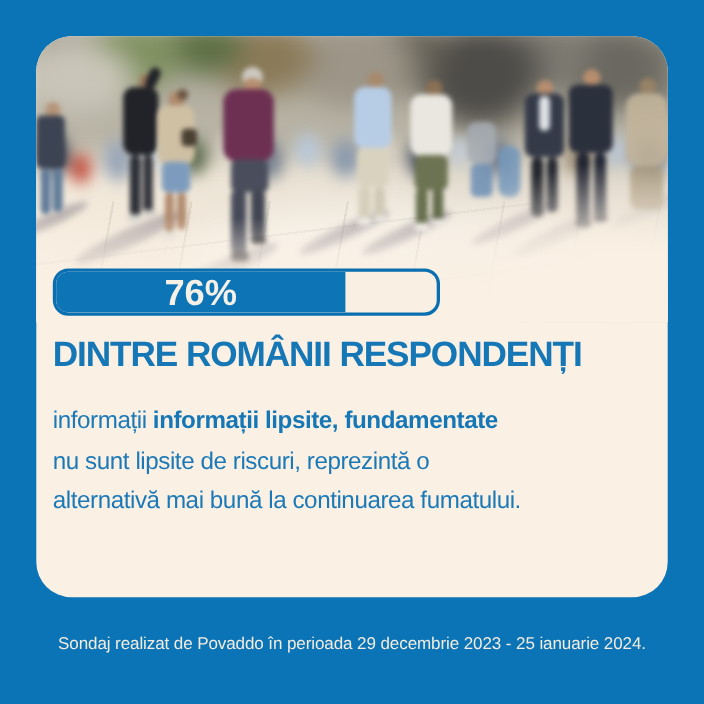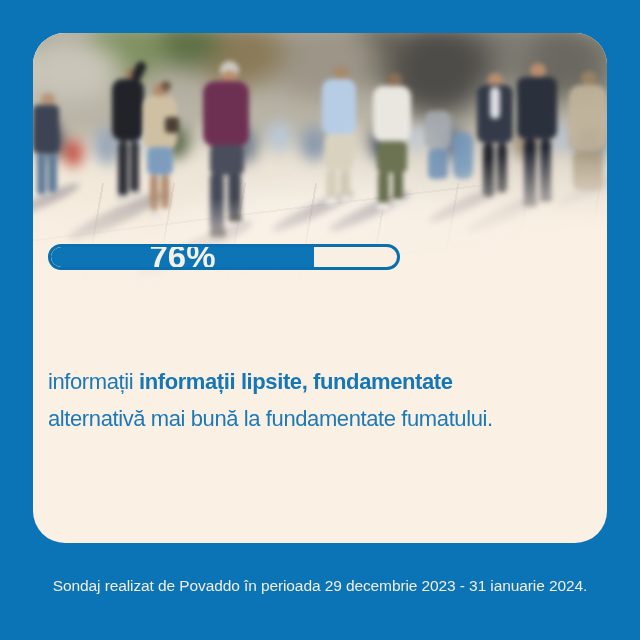--- a/index.html
+++ b/index.html
@@ -47,21 +47,21 @@
   .sun{position:absolute;left:120px;top:150px;width:420px;height:160px;border-radius:50%;filter:blur(18px);
        background:rgba(255,252,245,.55);}
   .pave{position:absolute;left:0;top:150px;width:574px;height:110px;opacity:.5;
         background:repeating-linear-gradient(100deg,transparent 0 68px,rgba(140,130,118,.30) 68px 70px),
                    repeating-linear-gradient(173deg,transparent 0 56px,rgba(140,130,118,.18) 56px 58px);}
   .photo-fade{position:absolute;left:0;bottom:0;width:574px;height:95px;
         background:linear-gradient(180deg,rgba(250,240,228,0) 0%,rgba(250,240,228,.78) 55%,#faf0e4 100%);}
   .photo-fade-r{position:absolute;right:0;bottom:0;width:574px;height:260px;
         background:radial-gradient(330px 210px at 96% 104%,#faf0e4 35%,rgba(250,240,228,0) 75%);}
   
-  .progress{position:absolute;left:15px;top:211px;width:352px;height:26px;box-sizing:border-box;
+  .progress{position:absolute;left:15px;top:211px;width:352px;height:43px;box-sizing:border-box;
             border:3px solid #0a6fb0;border-radius:14px;background:#f9efe3;overflow:hidden;z-index:5;}
   .progress-fill{position:absolute;left:0;top:0;bottom:0;background:#0d75b5;border-radius:10px 0 0 10px;
             display:flex;align-items:center;justify-content:center;}
   .progress-label{font-size:33px;font-weight:700;color:#f6f1e7;}
   
   .heading{position:absolute;left:15px;top:270px;margin:0;font-size:32px;line-height:38px;font-weight:700;
            color:#1577b5;letter-spacing:-1px;white-space:nowrap;z-index:6;}
   .body-text{position:absolute;left:15px;top:331px;margin:0;font-size:22px;color:#1b79b7;letter-spacing:-0.4px;z-index:6;}
   .body-line{white-space:nowrap;line-height:36.5px;height:36.5px;}
   .body-line strong{font-weight:700;color:#1577b5;}
@@ -180,21 +180,23 @@
       <div class="photo-fade-r"></div>
       <div class="photo-fade"></div>
     </div>
 
     <div class="progress">
       <div class="progress-fill" style="width: 76%;">
         <span class="progress-label">76%</span>
       </div>
     </div>
 
+    <h1 class="heading">DINTRE ROMÂNII RESPONDENȚI</h1>
 
     <div class="body-text">
         <div class="body-line"><span>informații </span><strong>informații lipsite, fundamentate</strong></div>
-        <div class="body-line"><span>alternativă mai bună la fundamentate fumatului.</span></div>
+        <div class="body-line"><span>nu sunt lipsite de riscuri, reprezintă o</span></div>
+        <div class="body-line"><span>alternativă mai bună la continuarea fumatului.</span></div>
       </div>
   </div>
 
-  <div class="footer">Sondaj realizat de Povaddo în perioada 29 decembrie 2023 - 31 ianuarie 2024.</div>
+  <div class="footer">Sondaj realizat de Povaddo în perioada 29 decembrie 2023 - 25 ianuarie 2024.</div>
 </div>
 
 </body></html>

